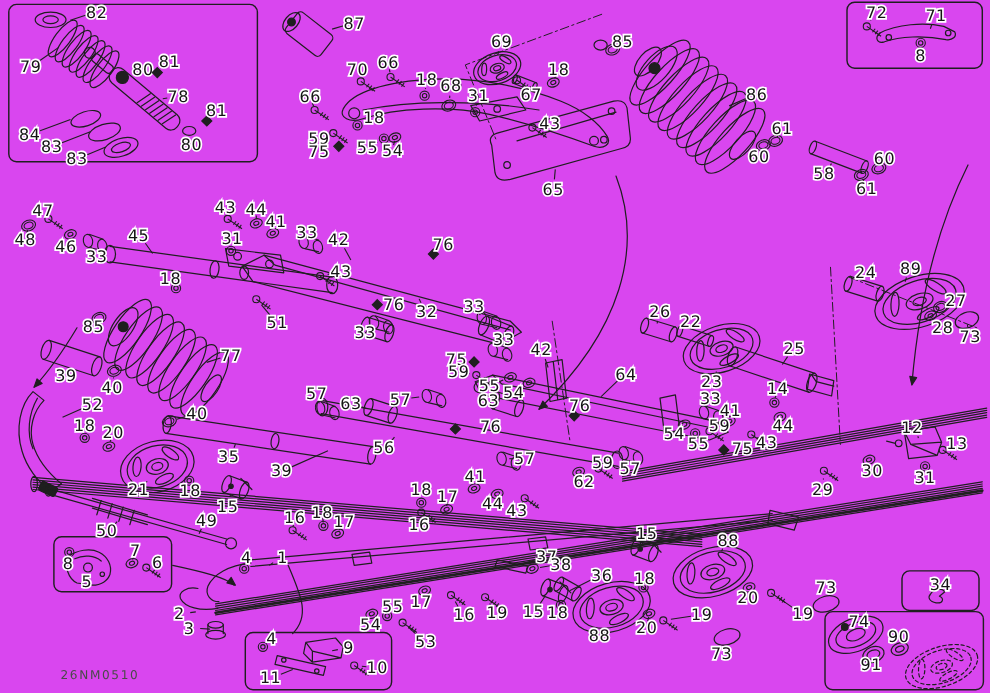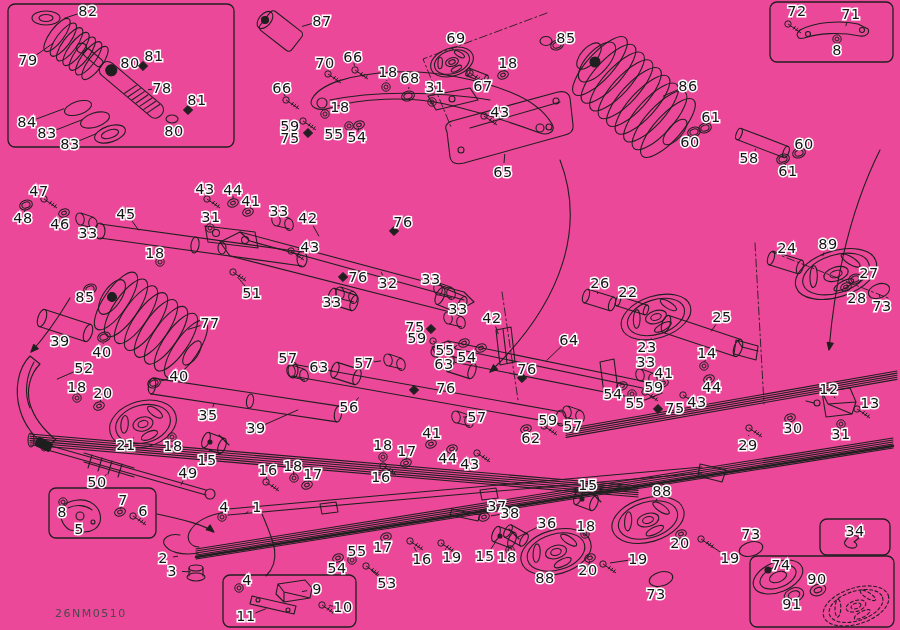--- a/index.html
+++ b/index.html
@@ -1,16 +1,16 @@
 <!DOCTYPE html>
 <html><head>
 <meta charset="utf-8">
 <style>
   html,body{margin:0;padding:0;background:#ffffff;}
-  .stage{position:relative;width:900px;height:630px;background:#ec4899;overflow:hidden;
+  .stage{position:relative;width:900px;height:630px;background:#d946ef;overflow:hidden;
          font-family:"DejaVu Sans","Liberation Sans",sans-serif;}
   svg{display:block;}
   text.callout{font-family:"DejaVu Sans","Liberation Sans",sans-serif;font-size:14.5px;
                letter-spacing:.5px;paint-order:stroke;stroke:#ffffff;stroke-width:3px;}
   text.code{font-family:"DejaVu Sans","Liberation Sans",sans-serif;font-size:11px;letter-spacing:1.5px;}
 </style>
 </head>
 <body>
 
 <div class="stage">

